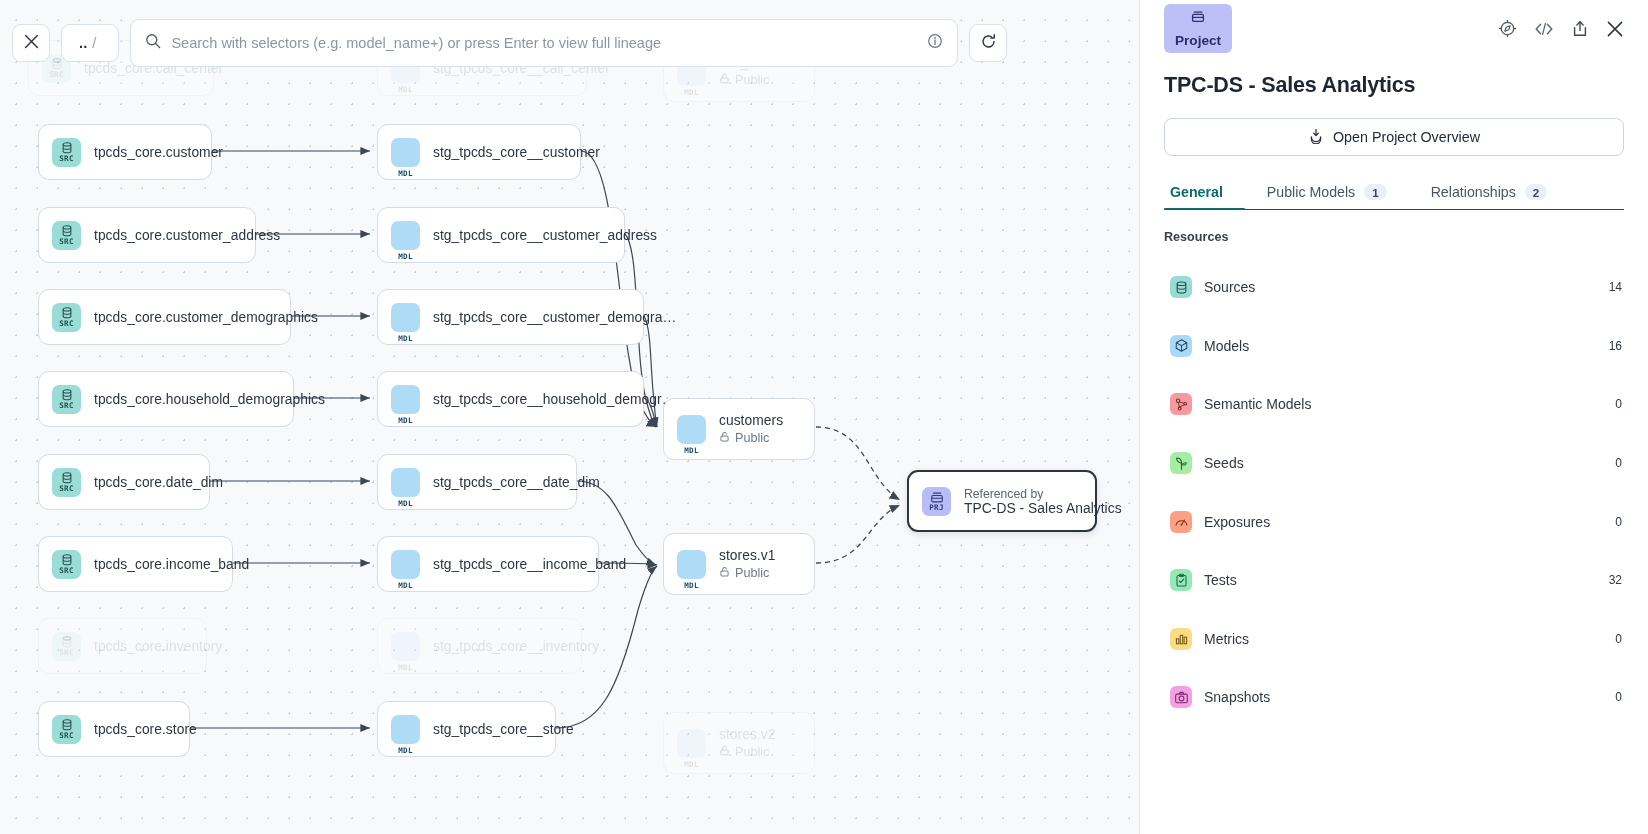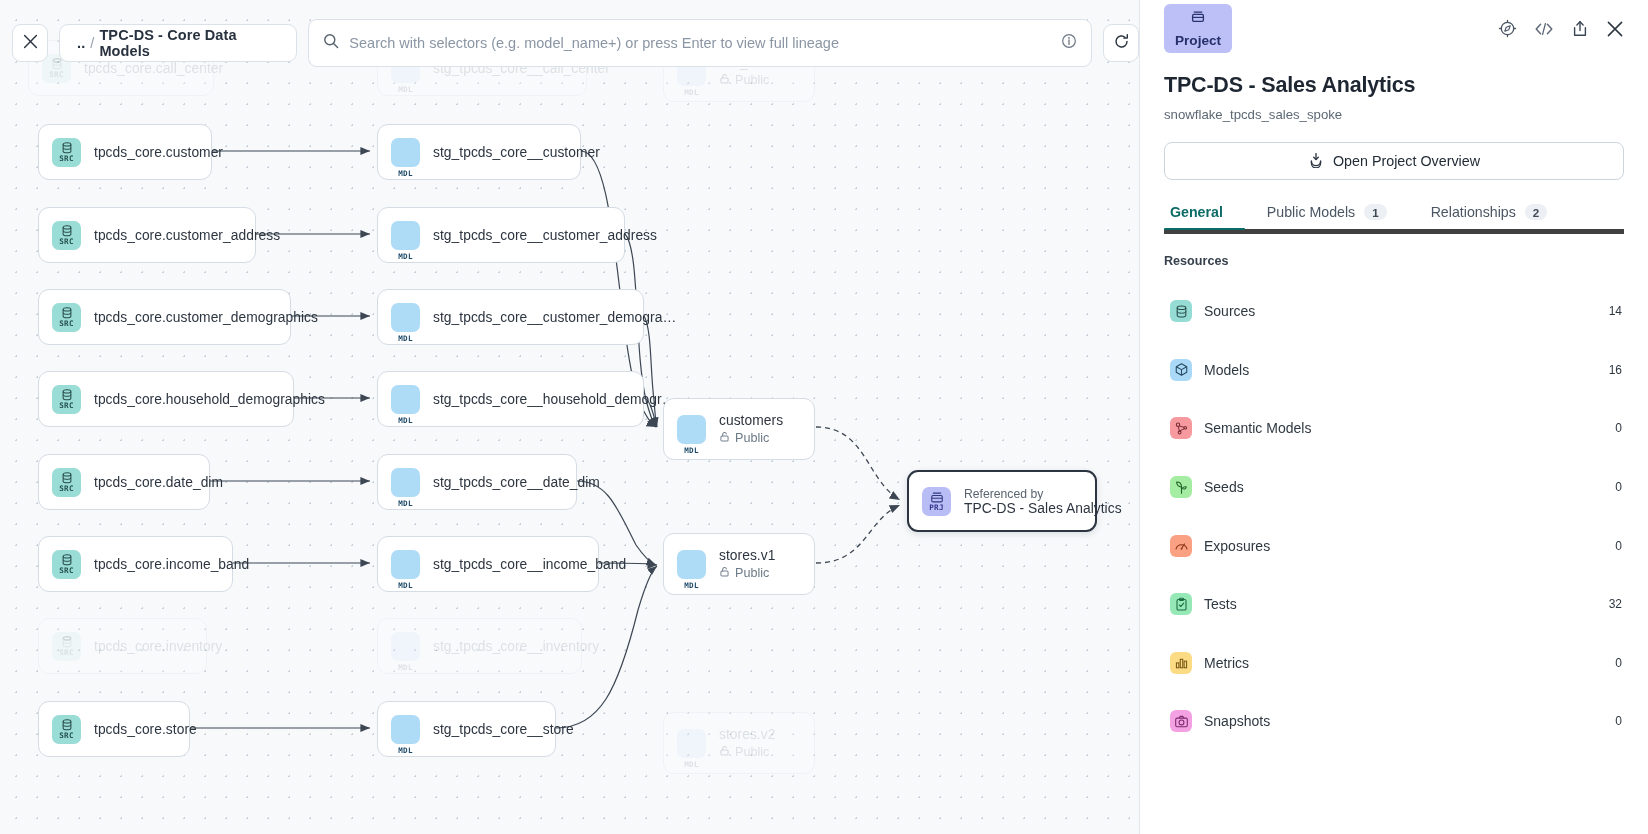--- a/index.html
+++ b/index.html
@@ -110,21 +110,21 @@
   }
   .panel-sub { font-size: 13.2px; color: #5c6874; margin-top: 9px; }
   .overview-btn {
     margin-top: 20px; width: 100%; height: 38px;
     border: 1px solid #ccd4dd; border-radius: 8px; background: #fff;
     display: flex; align-items: center; justify-content: center; gap: 9px;
     font-size: 14.3px; color: #222c37; cursor: pointer; font-family: inherit;
   }
   .tabs {
     display: flex; align-items: flex-end; gap: 0; margin-top: 21px;
-    border-bottom: 5px solid #404040; height: 33px;
+    border-bottom: 1px solid #404040; height: 33px;
   }
   .tab {
     display: flex; align-items: center; gap: 9px; cursor: pointer;
     padding: 0 22px 9px 22px; font-size: 14.2px; color: #4a5663;
     position: relative;
   }
   .tab:first-child { padding-left: 6px; }
   .tab.active { color: #0c6b66; font-weight: 600; }
   .tab.active::after {
     content: ""; position: absolute; left: 0; right: 0; bottom: -1px;
@@ -194,21 +194,20 @@
       <div class="tb-btn">
         <span>
           <svg width="15" height="15" viewBox="0 0 15 15">
               <path d="M1.6 1.6 L13.4 13.4 M13.4 1.6 L1.6 13.4" stroke="#2b3440" stroke-width="1.4" stroke-linecap="round"></path>
             </svg>
         </span>
       </div>
       <div class="crumb">
         <span>..</span>
         <span class="sep" style="margin:0 5px;">/</span>
-        <span>TPC-DS - Core Data Models</span>
       </div>
       <div class="searchbar">
         <span>
           <svg width="16" height="16" viewBox="0 0 16 16">
               <circle cx="6.8" cy="6.8" r="5" stroke="#55606d" stroke-width="1.4" fill="none"></circle>
               <line x1="10.5" y1="10.5" x2="14.6" y2="14.6" stroke="#55606d" stroke-width="1.4" stroke-linecap="round"></line>
             </svg>
         </span>
         <input type="text" value="" placeholder="Search with selectors (e.g. model_name+) or press Enter to view full lineage" style="">
         <span>
@@ -588,21 +587,20 @@
         </span>
         <span class="pi">
           <svg width="18" height="18" viewBox="0 0 18 18">
               <path d="M2.4 2.4 L15.6 15.6 M15.6 2.4 L2.4 15.6" stroke="#2b3440" stroke-width="1.5" stroke-linecap="round"></path>
             </svg>
         </span>
       </div>
     </div>
 
     <div class="panel-title">TPC-DS - Sales Analytics</div>
-    <div class="panel-sub">snowflake_tpcds_sales_spoke</div>
 
     <button class="overview-btn">
       <span>
         <svg width="16" height="16" viewBox="0 0 16 16">
             <path d="M8 1.6 L8 7.4" stroke="#2b3440" stroke-width="1.3" stroke-linecap="round"></path>
             <path d="M5.7 5.3 L8 7.6 L10.3 5.3" stroke="#2b3440" stroke-width="1.3" fill="none" stroke-linecap="round" stroke-linejoin="round"></path>
             <path d="M3.4 9 A4.6 4.6 0 0 0 12.6 9" stroke="#2b3440" stroke-width="1.3" fill="none" stroke-linecap="round"></path>
             <path d="M3.4 9 L3.4 11.2 A4.6 4.6 0 0 0 12.6 11.2 L12.6 9" stroke="#2b3440" stroke-width="1.3" fill="none" stroke-linejoin="round"></path>
           </svg>
       </span>

